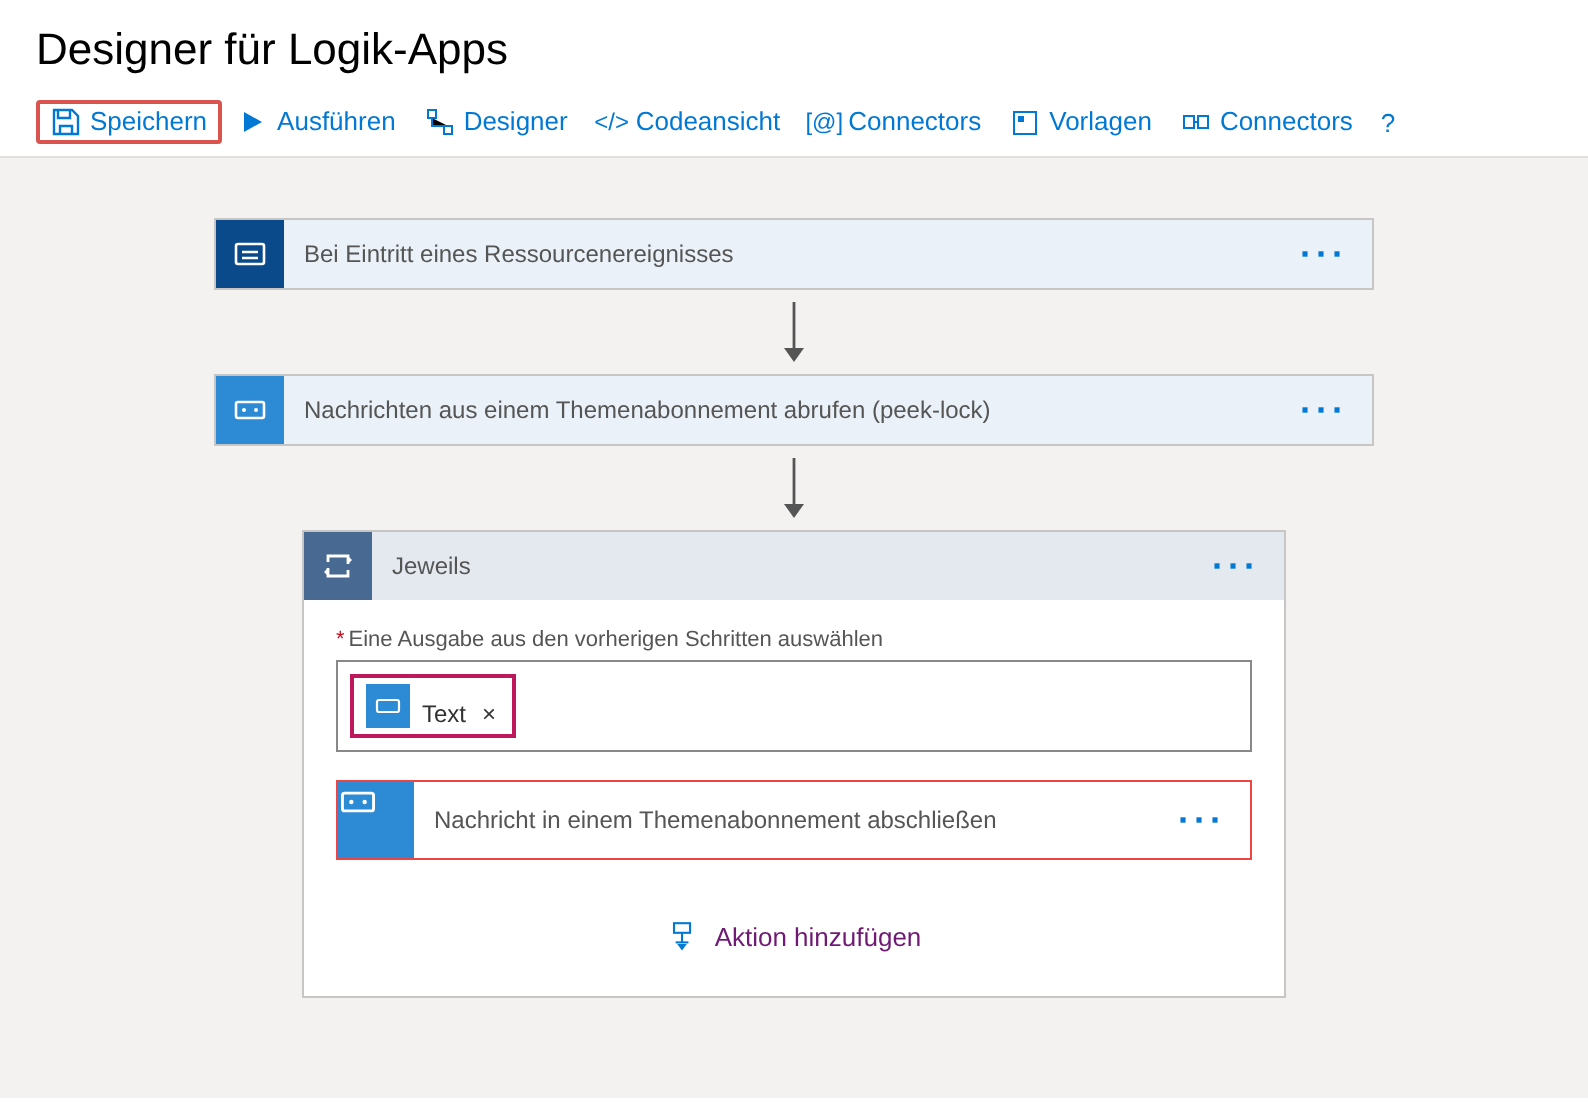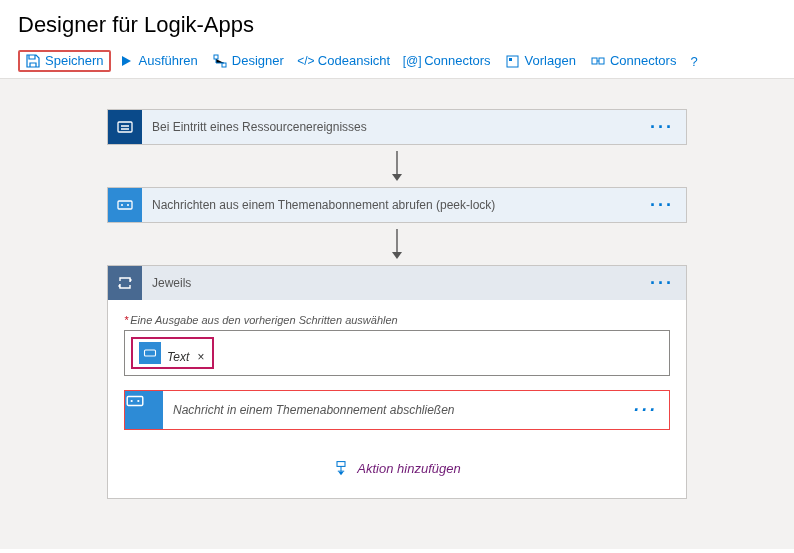--- a/index.html
+++ b/index.html
@@ -85,33 +85,33 @@
     font-size: 18px;
     cursor: pointer;
     letter-spacing: 2px;
     font-weight: bold;
   }
   .arrow {
     margin: 6px 0;
     color: #555;
   }
   .loop-container {
-    width: 580px;
+    width: 492px;
     border: 1px solid #c8c6c4;
     background: #fff;
   }
   .loop-header {
     display: flex;
     align-items: center;
     background: #e4e9ef;
   }
   .loop-header .badge { width:34px; height:34px; display:flex;align-items:center;justify-content:center;}
   .loop-header .title { padding:0 10px; font-size:12px; color:#555; flex:1;}
   .loop-header .more { padding:0 12px; color:#0078d4; font-size:18px; cursor:pointer; letter-spacing:2px; font-weight:bold;}
-  .loop-body { padding: 14px 16px 18px 16px; font-style: italic; }
+  .loop-body { padding: 14px 16px 18px 16px; }
   .field-label { font-size: 11px; color:#555; margin-bottom:4px;}
   .field-label .req { color:#c50f1f; margin-right:2px;}
   .field-box {
     border:1px solid #8a8886;
     padding:6px;
     display:flex;
     align-items:center;
     gap:6px;
     margin-bottom:14px;
     min-height:36px;

